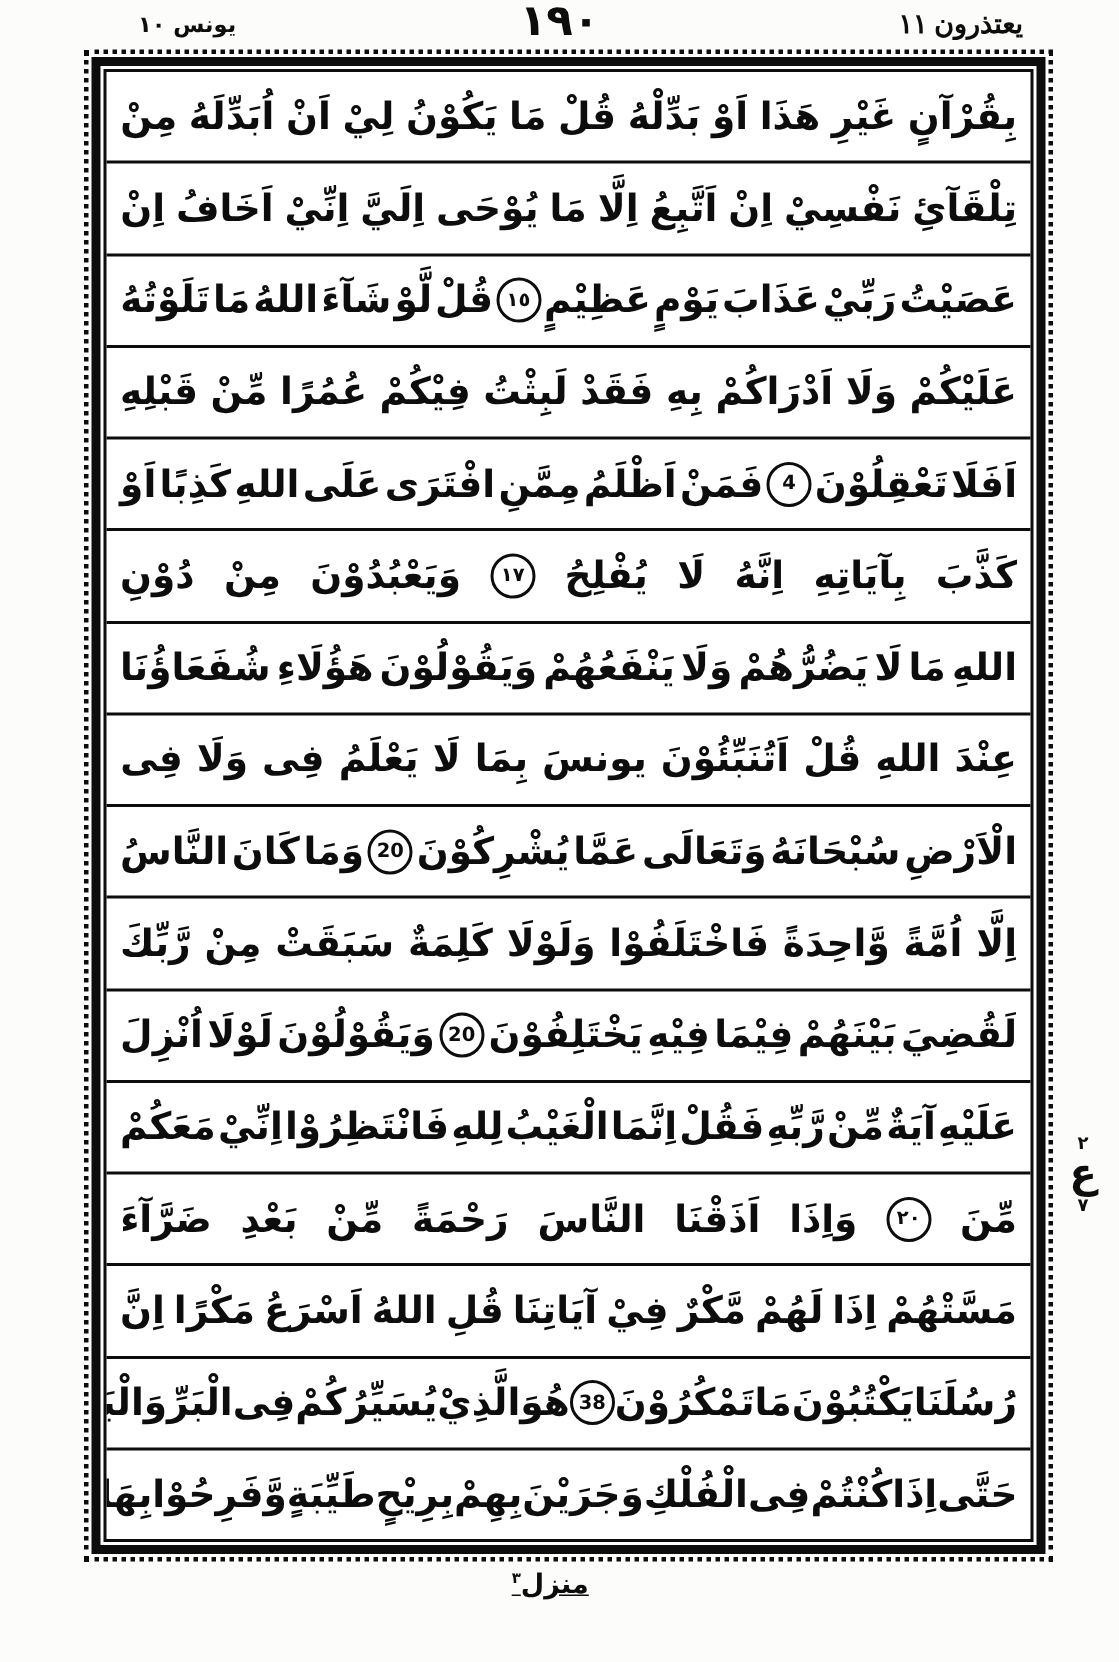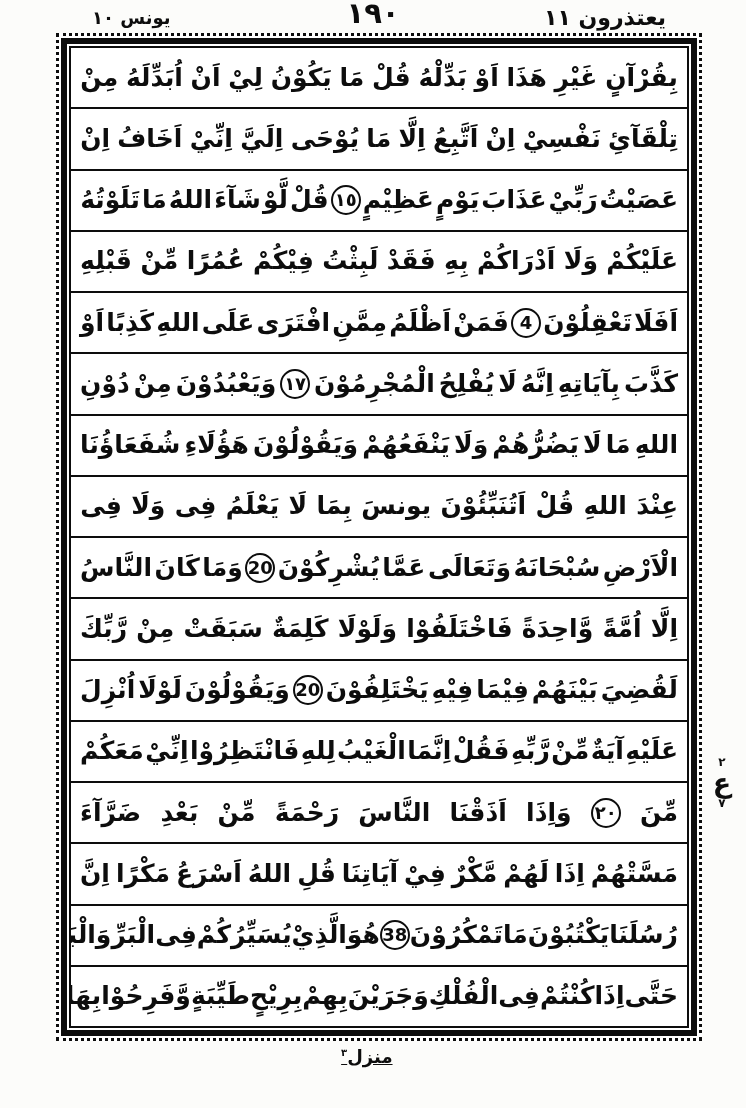--- a/index.html
+++ b/index.html
@@ -3,23 +3,23 @@
 <meta charset="utf-8">
 <style>
   html,body{margin:0;padding:0;}
   body{
     width:746px;height:1108px;position:relative;overflow:hidden;
     background:#fcfcfa;color:#0d0d0d;
     font-family:"DejaVu Sans", sans-serif;
   }
   
   .hdr{position:absolute;font-weight:bold;white-space:nowrap;direction:rtl;}
-  .hdr-juz{top:5px;right:80px;font-size:22px;}
+  .hdr-juz{top:5px;right:64px;font-size:18px;font-family:Liberation Serif, serif;}
   .hdr-page{top:-4px;left:50%;transform:translateX(-50%);font-size:29px;letter-spacing:1px;}
-  .hdr-surah{top:7px;left:92px;font-size:18px;}
+  .hdr-surah{top:7px;left:92px;font-size:15px;}
   
   .frame{
     position:absolute;left:56px;top:33px;width:646px;height:1008px;
     box-sizing:border-box;border:3px dotted #0d0d0d;padding:2px;background:#fff;
   }
   .frame-thick{width:100%;height:100%;box-sizing:border-box;border:6px solid #0d0d0d;padding:2px;}
   .frame-inner{width:100%;height:100%;box-sizing:border-box;border:2px solid #0d0d0d;
     display:flex;flex-direction:column;}
   
   .row{
@@ -27,21 +27,21 @@
     direction:rtl;padding:0 9px;border-bottom:2px solid #0d0d0d;overflow:hidden;
   }
   .row:last-child{border-bottom:none;}
   .word{
     font-size:25px;font-weight:bold;white-space:nowrap;line-height:1.2;
     font-family:"DejaVu Sans", sans-serif;
   }
   .ayah-marker{
     display:inline-flex;align-items:center;justify-content:center;
     width:26px;height:26px;border:2px solid #0d0d0d;border-radius:50%;
-    font-size:18px;font-weight:bold;flex:0 0 auto;line-height:1;
+    font-size:13px;font-weight:bold;flex:0 0 auto;line-height:1;
   }
   
   .ruku{
     position:absolute;left:701px;top:756px;width:42px;text-align:center;
     direction:rtl;line-height:1;
   }
   .ruku .small{display:block;font-size:12px;font-weight:bold;}
   .ruku .ain{display:block;font-size:27px;font-weight:bold;margin:1px 0;}
   
   .manzil{
@@ -125,21 +125,20 @@
           <span class="word">اللهِ</span>
           <span class="word">كَذِبًا</span>
           <span class="word">اَوْ</span>
         </div>
         <div class="row">
           <span class="word">كَذَّبَ</span>
           <span class="word">بِآيَاتِهِ</span>
           <span class="word">اِنَّهُ</span>
           <span class="word">لَا</span>
           <span class="word">يُفْلِحُ</span>
-          <span class="word">الْمُجْرِمُوْنَ</span>
           <span class="ayah-marker">١٧</span>
           <span class="word">وَيَعْبُدُوْنَ</span>
           <span class="word">مِنْ</span>
           <span class="word">دُوْنِ</span>
         </div>
         <div class="row">
           <span class="word">اللهِ</span>
           <span class="word">مَا</span>
           <span class="word">لَا</span>
           <span class="word">يَضُرُّهُمْ</span>

